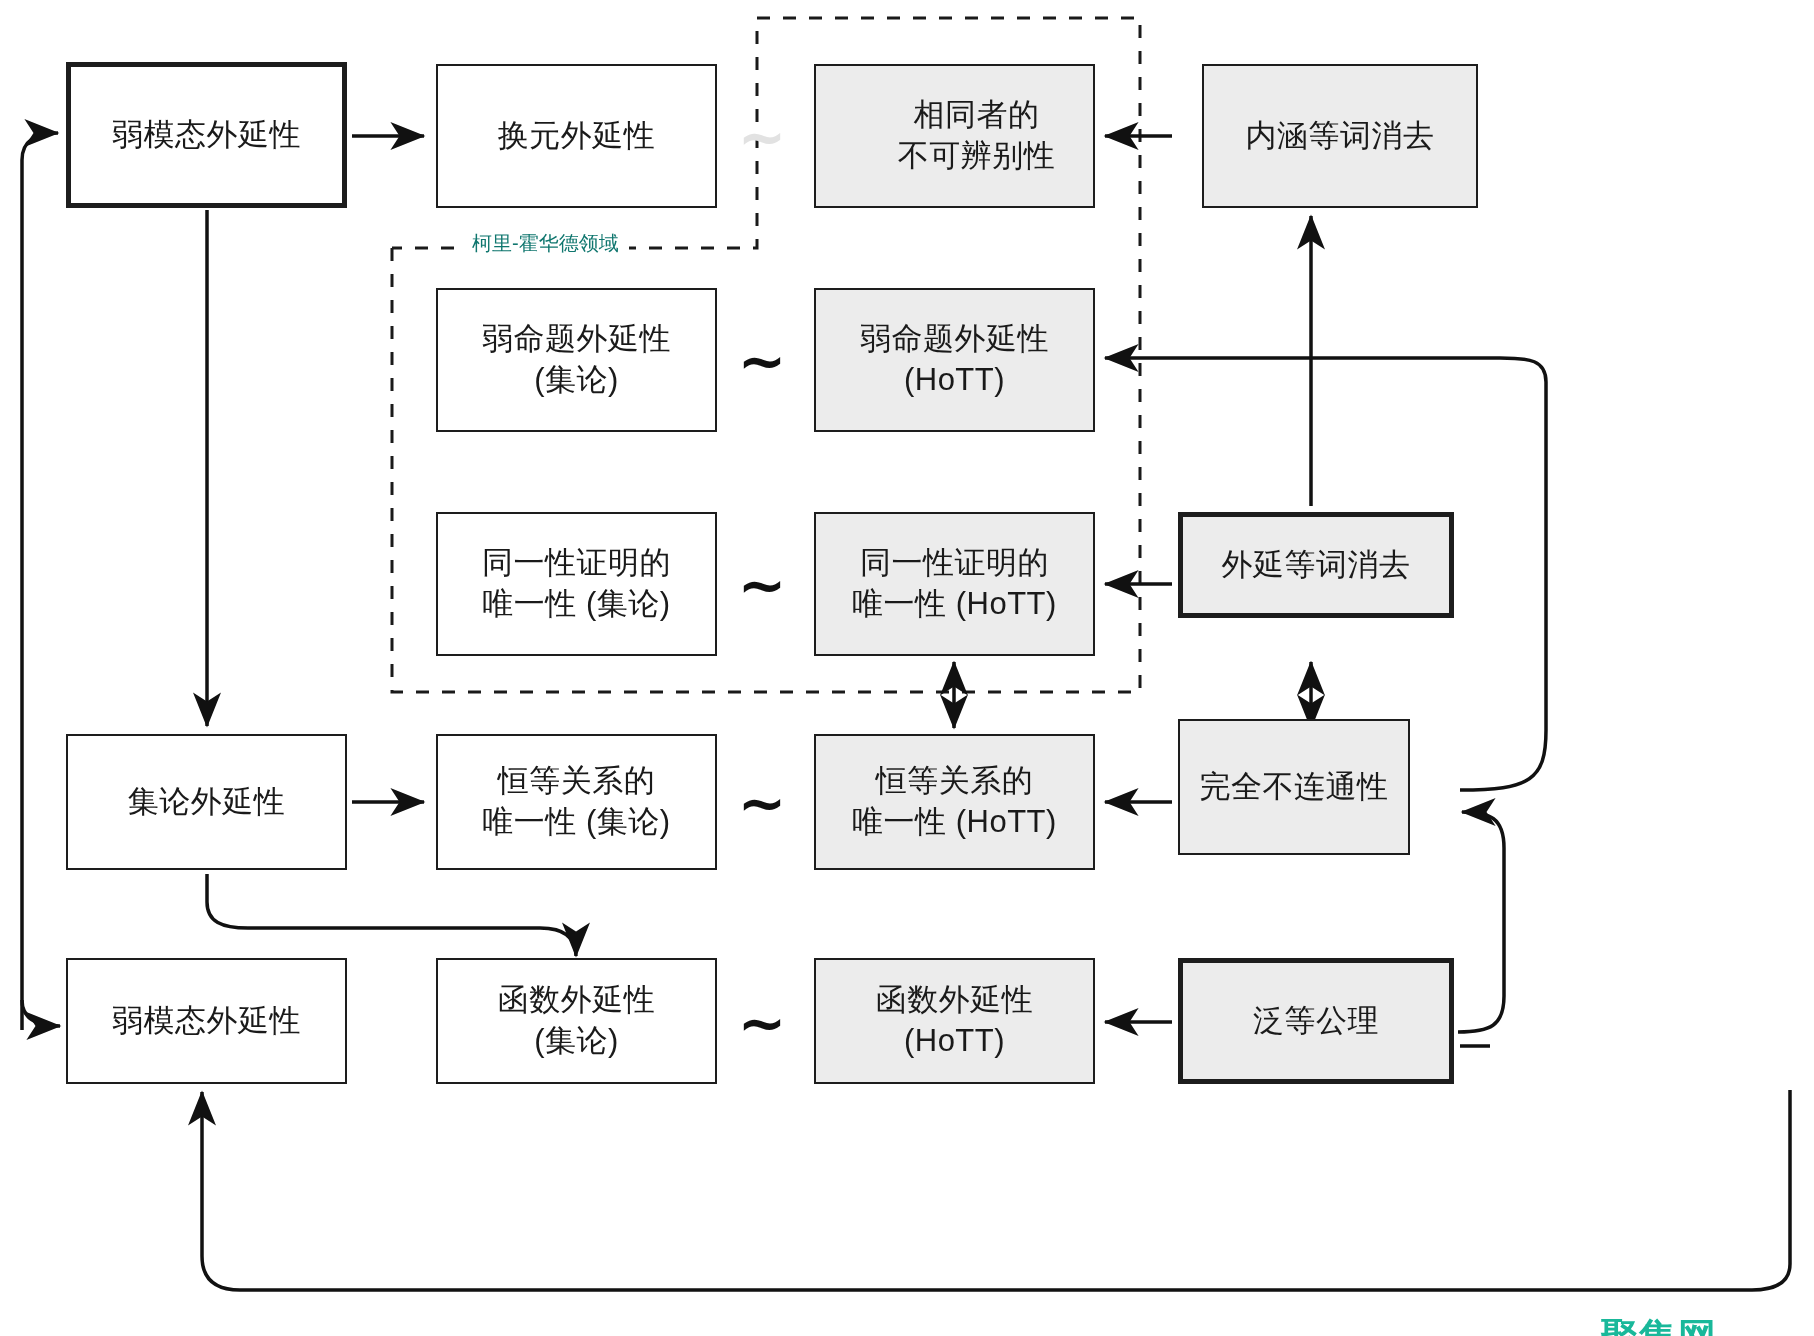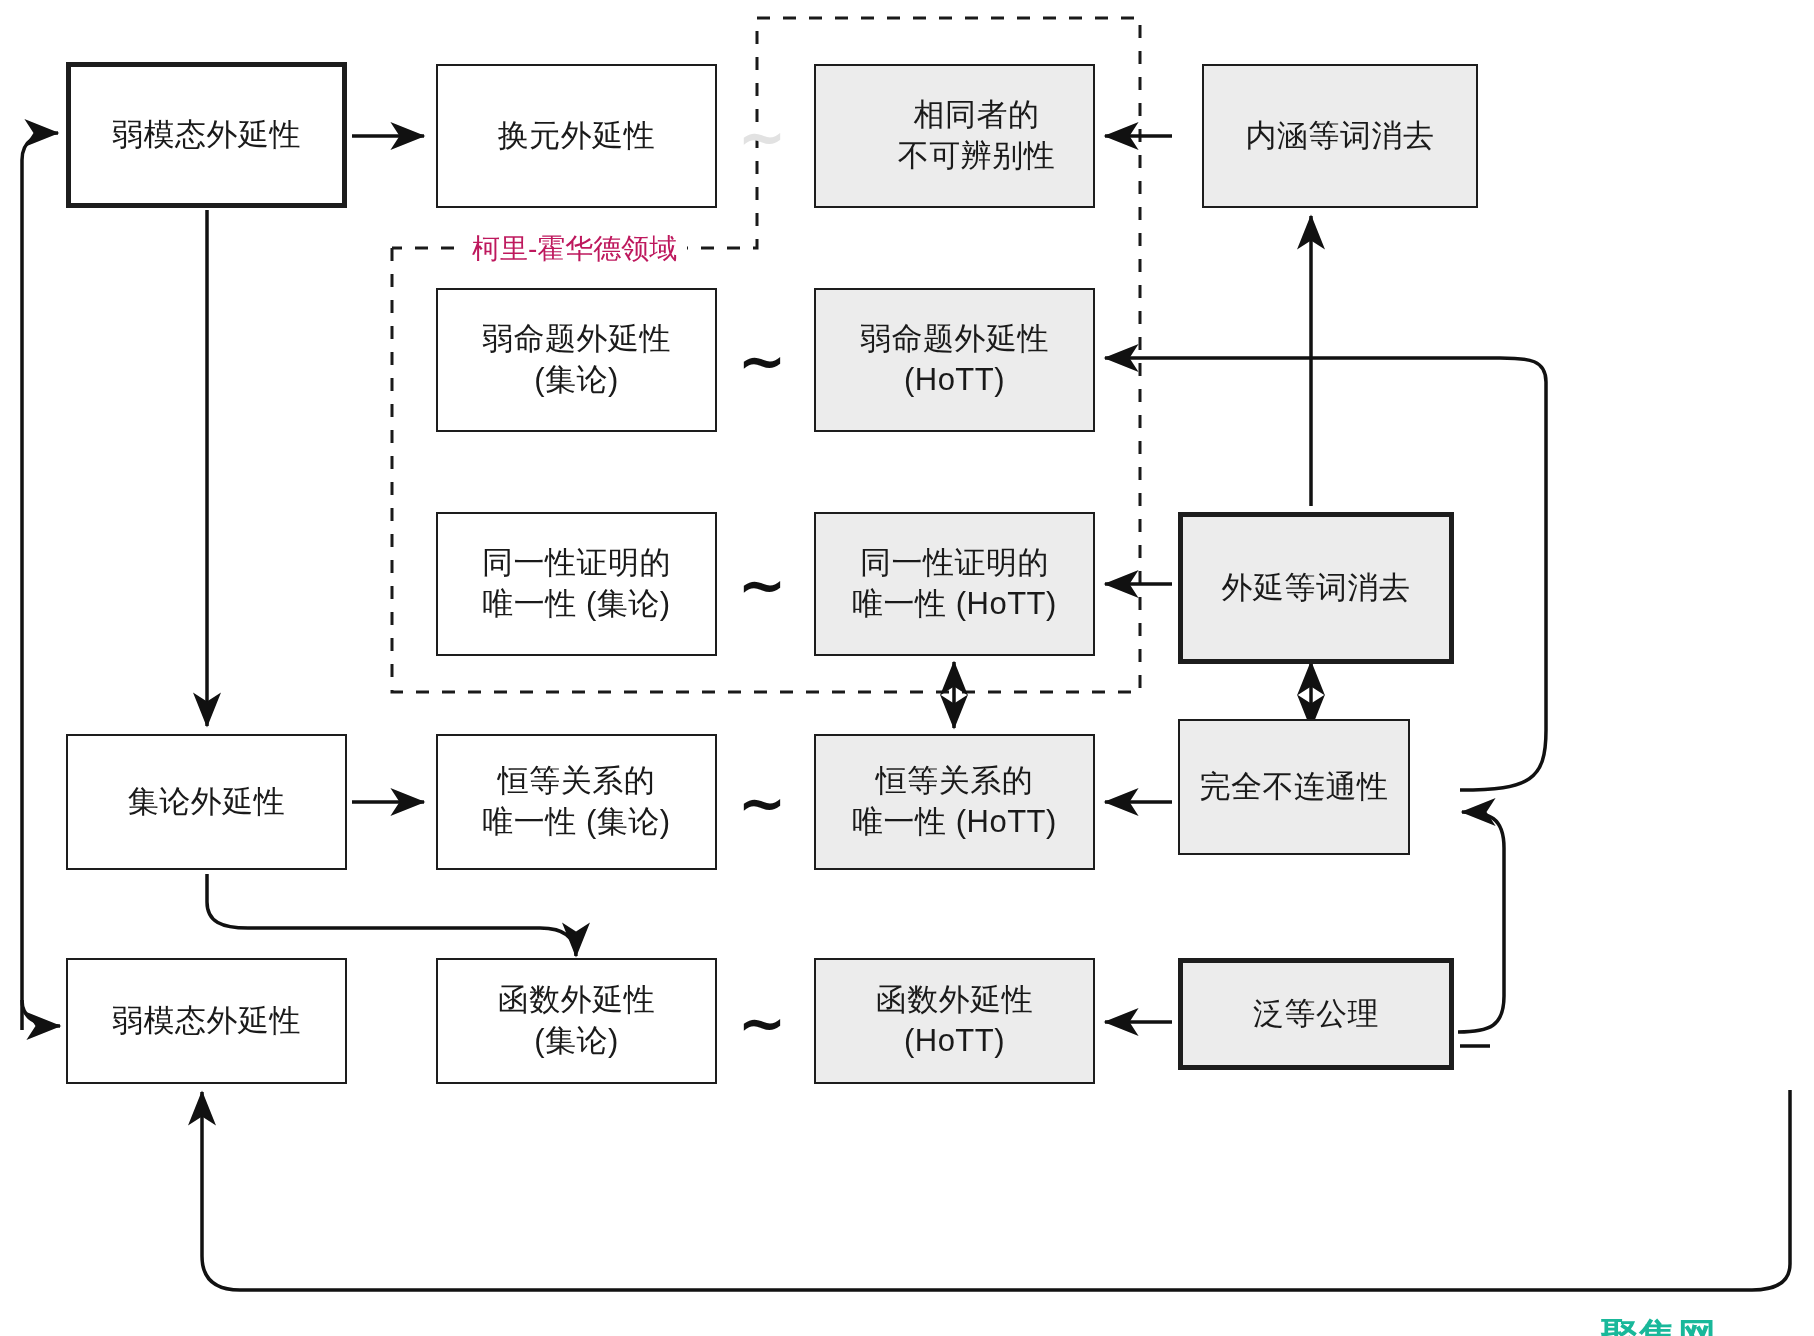--- a/index.html
+++ b/index.html
@@ -55,22 +55,22 @@
     display: flex;
     align-items: center;
     justify-content: center;
     font-family: "DejaVu Sans", sans-serif;
   }
   .tilde.faint {
     color: #e2e2e2;
   }
   .region-label {
     position: absolute;
-    font-size: 28px;
-    color: #be185d;
+    font-size: 20px;
+    color: #0f766e;
     background: #ffffff;
     padding: 0 10px;
     white-space: nowrap;
   }
   .wm-zhihu {
     position: absolute;
     font-size: 60px;
     color: #e8e8e8;
     font-weight: 500;
     white-space: nowrap;
@@ -150,41 +150,41 @@
 
   <div class="node gray" style="left:814px; top:288px; width:281px; height:144px;">弱命题外延性
 (HoTT)</div>
 
   <div class="node" style="left:436px; top:512px; width:281px; height:144px;">同一性证明的
 唯一性 (集论)</div>
 
   <div class="node gray" style="left:814px; top:512px; width:281px; height:144px;">同一性证明的
 唯一性 (HoTT)</div>
 
-  <div class="node gray bold" style="left:1178px; top:512px; width:276px; height:152px;">外延等词消去</div>
+  <div class="node gray bold" style="left:1178px; top:512px; width:276px; height:106px;">外延等词消去</div>
 
   <div class="node" style="left:66px; top:734px; width:281px; height:136px;">集论外延性</div>
 
   <div class="node" style="left:436px; top:734px; width:281px; height:136px;">恒等关系的
 唯一性 (集论)</div>
 
   <div class="node gray" style="left:814px; top:734px; width:281px; height:136px;">恒等关系的
 唯一性 (HoTT)</div>
 
   <div class="node gray" style="left:1178px; top:719px; width:232px; height:136px;">完全不连通性</div>
 
   <div class="node" style="left:66px; top:958px; width:281px; height:126px;">弱模态外延性</div>
 
   <div class="node" style="left:436px; top:958px; width:281px; height:126px;">函数外延性
 (集论)</div>
 
   <div class="node gray" style="left:814px; top:958px; width:281px; height:126px;">函数外延性
 (HoTT)</div>
 
-  <div class="node gray bold" style="left:1178px; top:958px; width:276px; height:112px;">泛等公理</div>
+  <div class="node gray bold" style="left:1178px; top:958px; width:276px; height:126px;">泛等公理</div>
 
   <div class="tilde faint" style="left:726px; top:102px; width:72px; height:70px;">∼</div>
   <div class="tilde" style="left:726px; top:326px; width:72px; height:70px;">∼</div>
   <div class="tilde" style="left:726px; top:550px; width:72px; height:70px;">∼</div>
   <div class="tilde" style="left:726px; top:768px; width:72px; height:70px;">∼</div>
   <div class="tilde" style="left:726px; top:988px; width:72px; height:70px;">∼</div>
 
   <div class="region-label" style="left:462px; top:230px;">柯里-霍华德领域</div>
 
   <div class="wm-juji" style="left:1600px; top:1312px;">聚集网</div>

